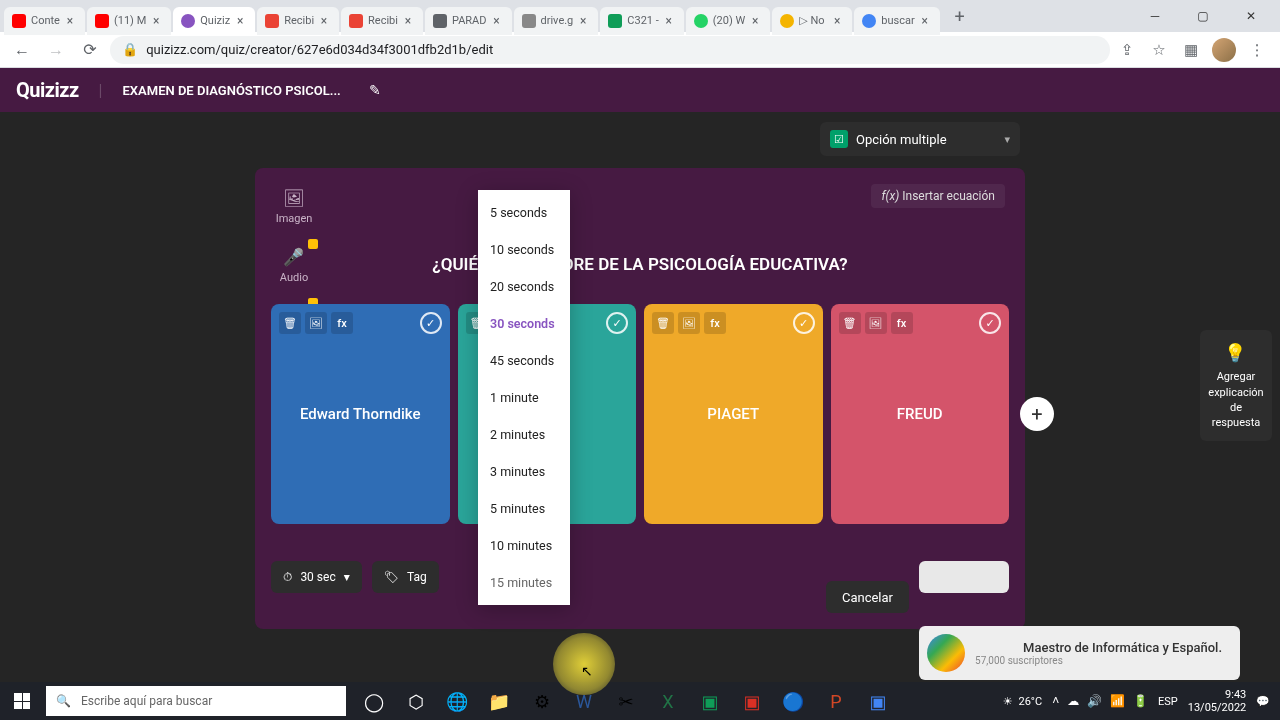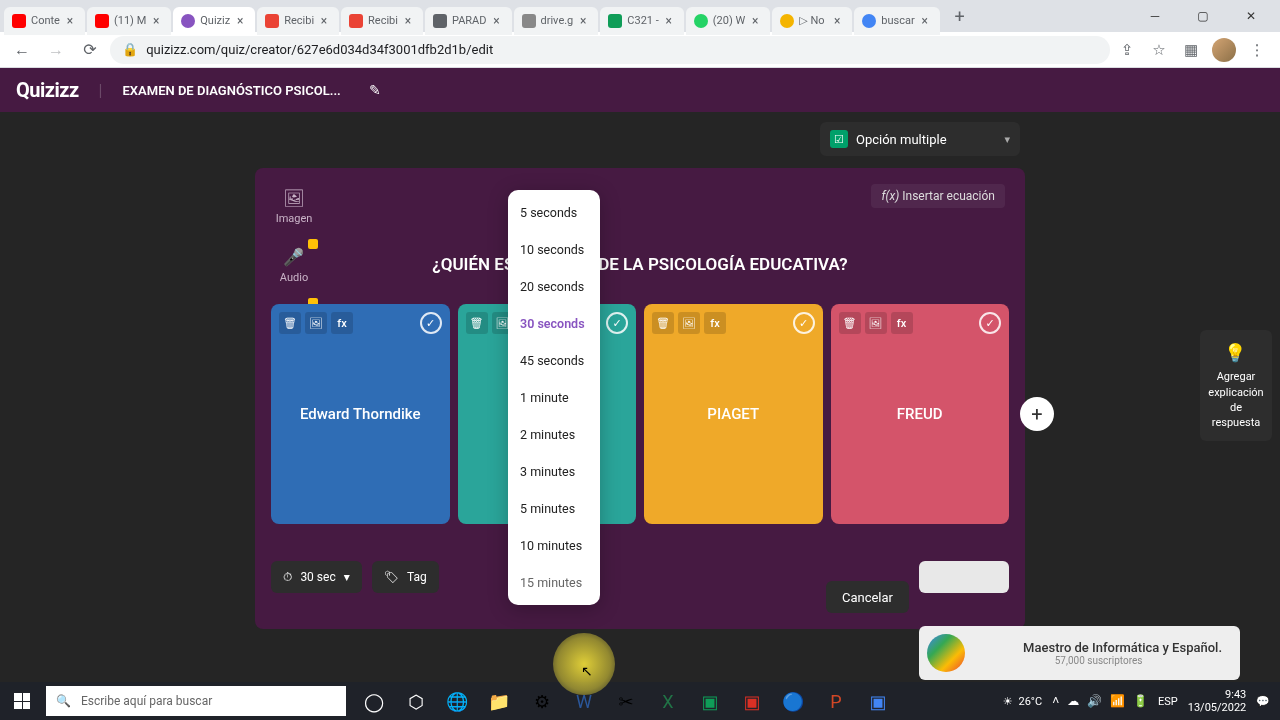--- a/index.html
+++ b/index.html
@@ -61,38 +61,38 @@
 .footer-bar { display:flex; align-items:center; gap:10px; margin-top:16px; }
 .pill { height:32px; background:#2d2d2d; color:#fff; border-radius:6px; display:flex; align-items:center; padding:0 12px; font-size:12px; gap:8px; }
 .toggle { width:26px;height:14px;background:#555;border-radius:7px;position:relative; }
 .toggle::after { content:''; width:12px;height:12px;background:#fff;border-radius:50%;position:absolute;top:1px;left:1px; }
 .info-i { width:16px;height:16px;border-radius:50%;background:#555;display:flex;align-items:center;justify-content:center;font-size:10px; }
 .footer-spacer { flex:1; }
 .btn-cancel { height:32px; background:#2d2d2d; color:#fff; border-radius:6px; padding:0 16px; display:flex;align-items:center; font-size:13px;margin-top:41px; }
 .btn-save { height:32px; background:#e8e8e8; color:#333; border-radius:6px; padding:0 16px; display:flex;align-items:center; font-size:13px; width:90px; }
 
 
-.time-dropdown { position:absolute; left: 508px; top: 190px; width: 92px; background:#fff; border-radius:10px; box-shadow:0 4px 20px rgba(0,0,0,0.25); z-index:50; padding:4px 0; max-height: 445px; }
+.time-dropdown { position:absolute; left: 478px; top: 190px; width: 92px; background:#fff; border-radius:0; box-shadow:0 4px 20px rgba(0,0,0,0.25); z-index:50; padding:4px 0; max-height: 445px; }
 .time-opt { padding: 11px 12px; font-size:12.5px; color:#222; cursor:pointer; }
 .time-opt.selected { color:#8854c0; font-weight:600; }
 .time-opt:last-child { color:#666; }
 
 
 .explain-btn { position:absolute; right:8px; top:218px; width:72px; background:#2d2d2d; color:#fff; border-radius:6px; padding:10px 6px; text-align:center; font-size:11px; line-height:1.4; }
 .explain-btn .bulb { font-size:18px; color:#ffc107; margin-bottom:4px; }
 
 
 .cursor-spot { position:absolute; left:553px; top:633px; width:62px;height:62px; background:radial-gradient(circle, rgba(255,235,59,0.85) 0%, rgba(255,235,59,0.5) 60%, transparent 100%); border-radius:50%; z-index:60; pointer-events:none; }
 .cursor-arrow { position:absolute; left:581px; top:663px; font-size:14px; z-index:61; }
 
 
 .channel-ov { position:absolute; right:40px; bottom:40px; background:rgba(255,255,255,0.92); border-radius:6px; padding:8px 18px 8px 8px; display:flex; align-items:center; gap:10px; z-index:55; }
 .channel-avatar { width:38px;height:38px;border-radius:50%; background:linear-gradient(135deg,#4285f4,#34a853,#fbbc05,#ea4335); }
 .channel-name { font-size:13px; color:#333; font-weight:500;margin-left:48px; }
-.channel-subs { font-size:10px; color:#888;text-align:center; }
+.channel-subs { font-size:10px; color:#888; }
 
 
 .taskbar { position:absolute; bottom:0; left:0; right:0; height:38px; background:#1f2229; display:flex; align-items:center; padding:0 0; }
 .start-btn { width:44px;height:38px;display:flex;align-items:center;justify-content:center; }
 .win-logo { width:16px;height:16px; display:grid; grid-template-columns:1fr 1fr; grid-template-rows:1fr 1fr; gap:1px; }
 .win-logo div { background:#fff; }
 .search-box { width:300px; height:30px; background:#fff; display:flex; align-items:center; padding:0 10px; gap:10px; font-size:12px; color:#666; margin-left:2px; }
 .tb-icons { display:flex; align-items:center; gap:2px; margin-left:8px; }
 .tb-icon { width:40px;height:38px;display:flex;align-items:center;justify-content:center; font-size:18px; }
 .tb-right { margin-left:auto; display:flex; align-items:center; gap:10px; padding-right:10px; color:#fff; font-size:11px; }

